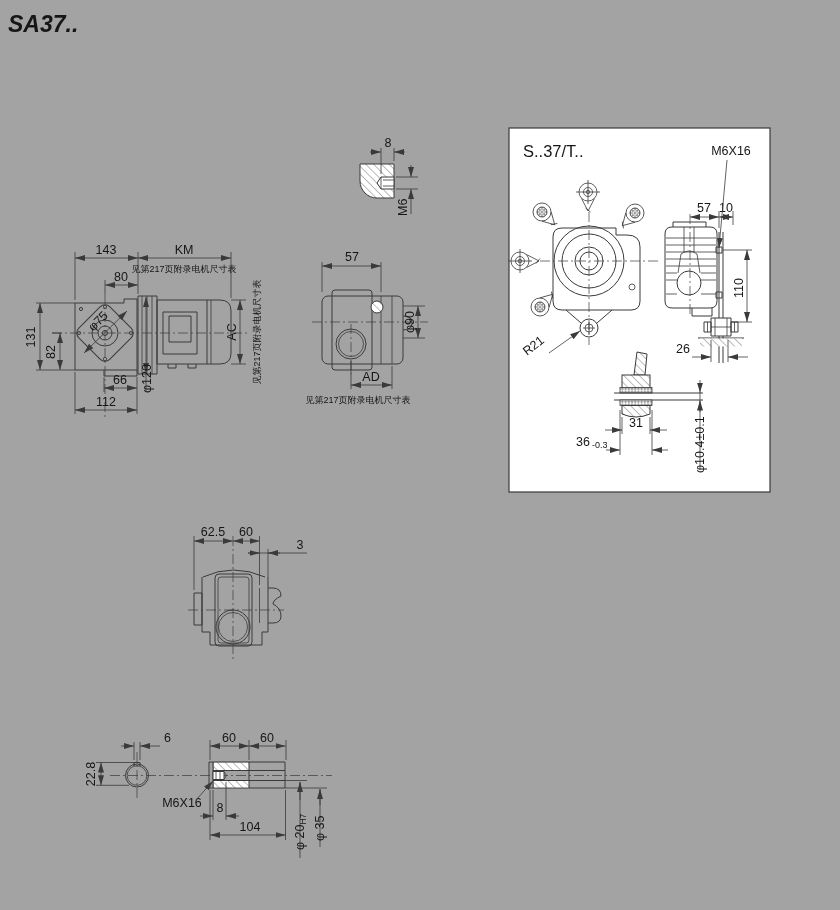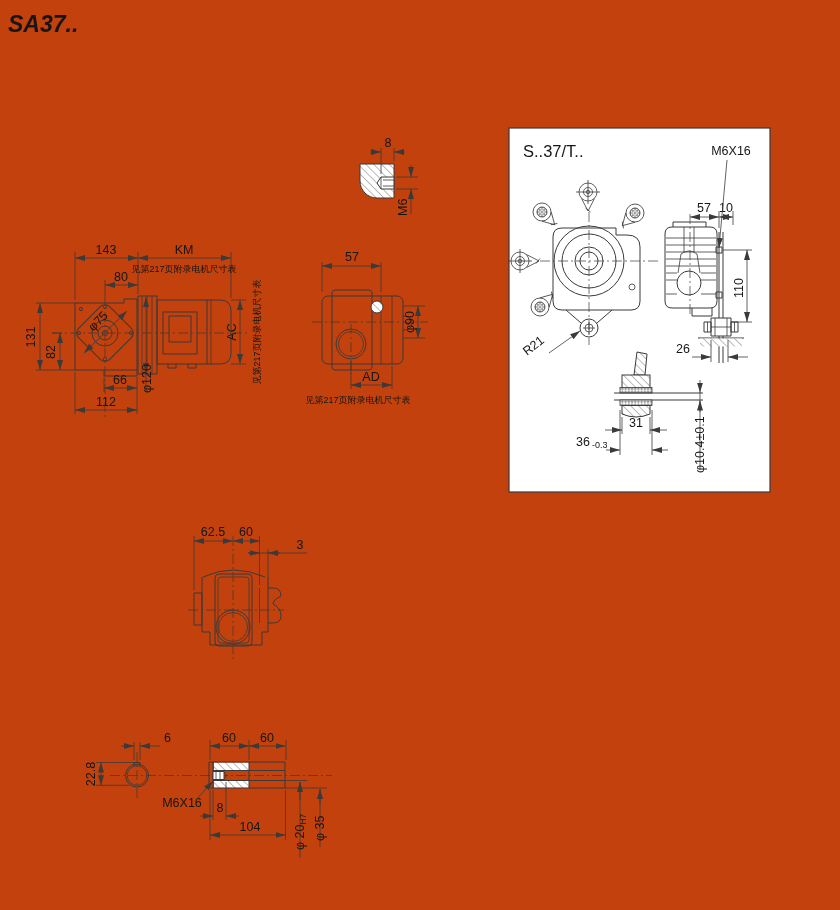--- a/index.html
+++ b/index.html
@@ -1,16 +1,16 @@
 <!DOCTYPE html>
 <html><head>
 <meta charset="utf-8">
 <style>
   html,body{margin:0;padding:0;background:#fff;}
-  .stage{position:relative;width:840px;height:910px;background:#c2410c;overflow:hidden;
+  .stage{position:relative;width:840px;height:910px;background:#a3a3a3;overflow:hidden;
          font-family:"Liberation Sans",sans-serif;}
   svg{position:absolute;left:0;top:0;}
   .ln{stroke:#3a3a3a;fill:none;stroke-width:1;stroke-linejoin:round;}
   .lf{stroke:#3a3a3a;fill:#fff;stroke-width:1;}
   .dm{stroke:#3a3a3a;fill:none;stroke-width:0.8;}
   .cl{stroke:#3a3a3a;fill:none;stroke-width:0.7;stroke-dasharray:10 3 2 3;}
   .hx{fill:url(#hat);stroke:#3a3a3a;stroke-width:1;}
   .hxn{fill:url(#hat);stroke:none;}
   .kx{fill:url(#knl);stroke:#3a3a3a;stroke-width:0.8;}
   text{font-family:"Liberation Sans",sans-serif;fill:#161616;}

